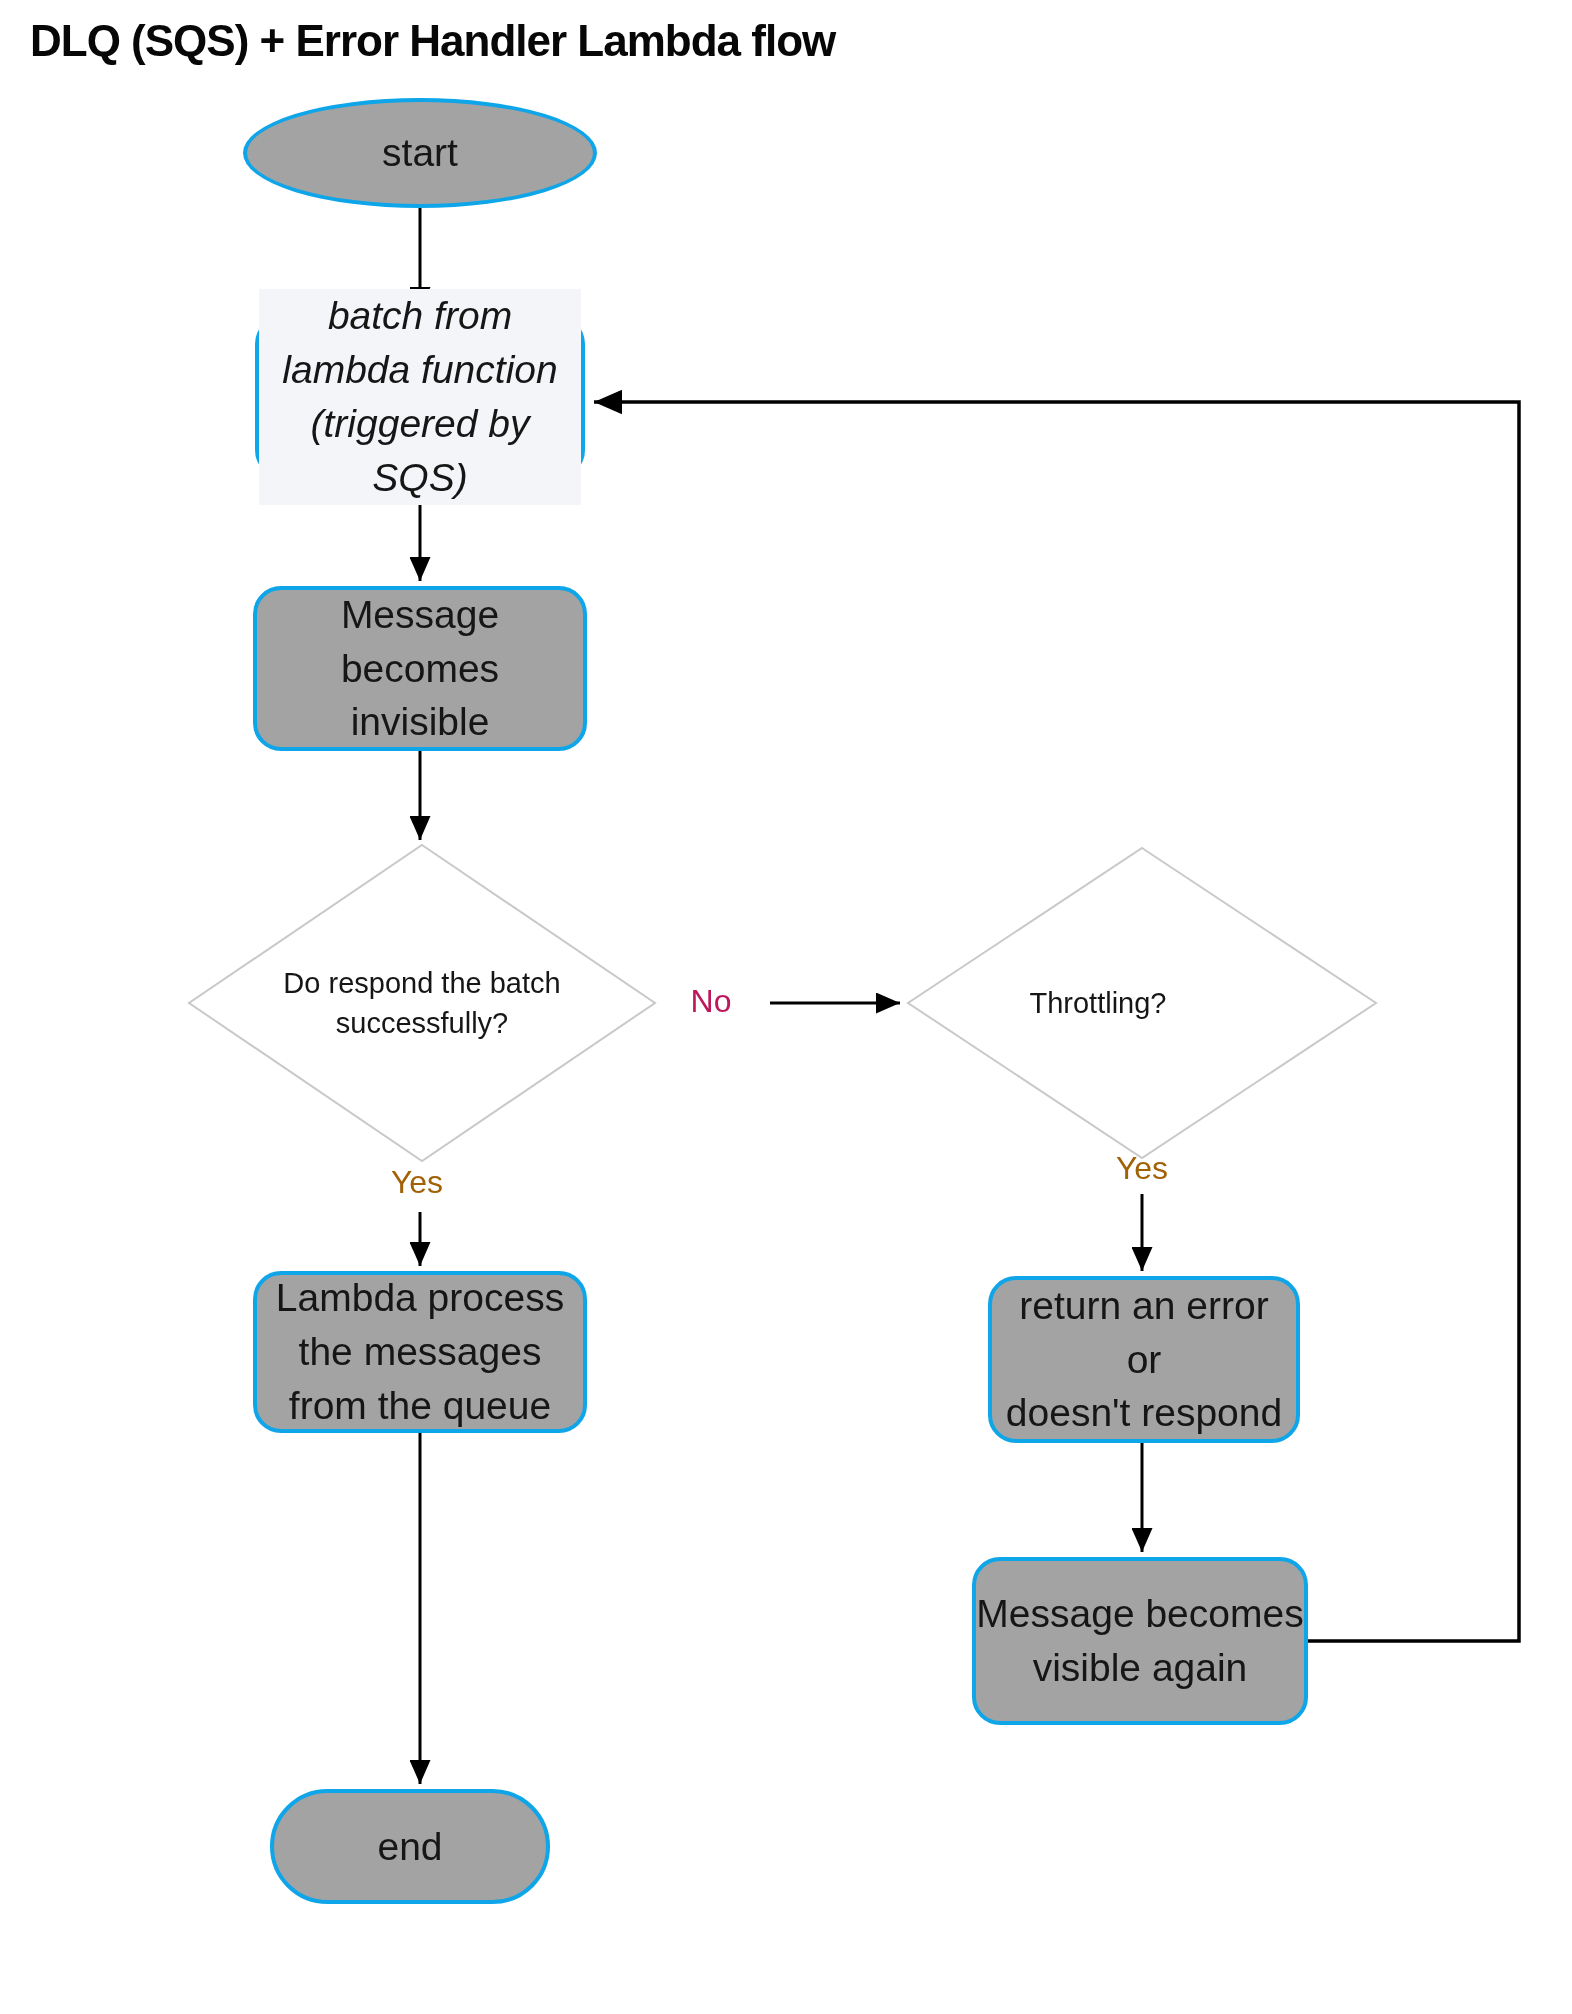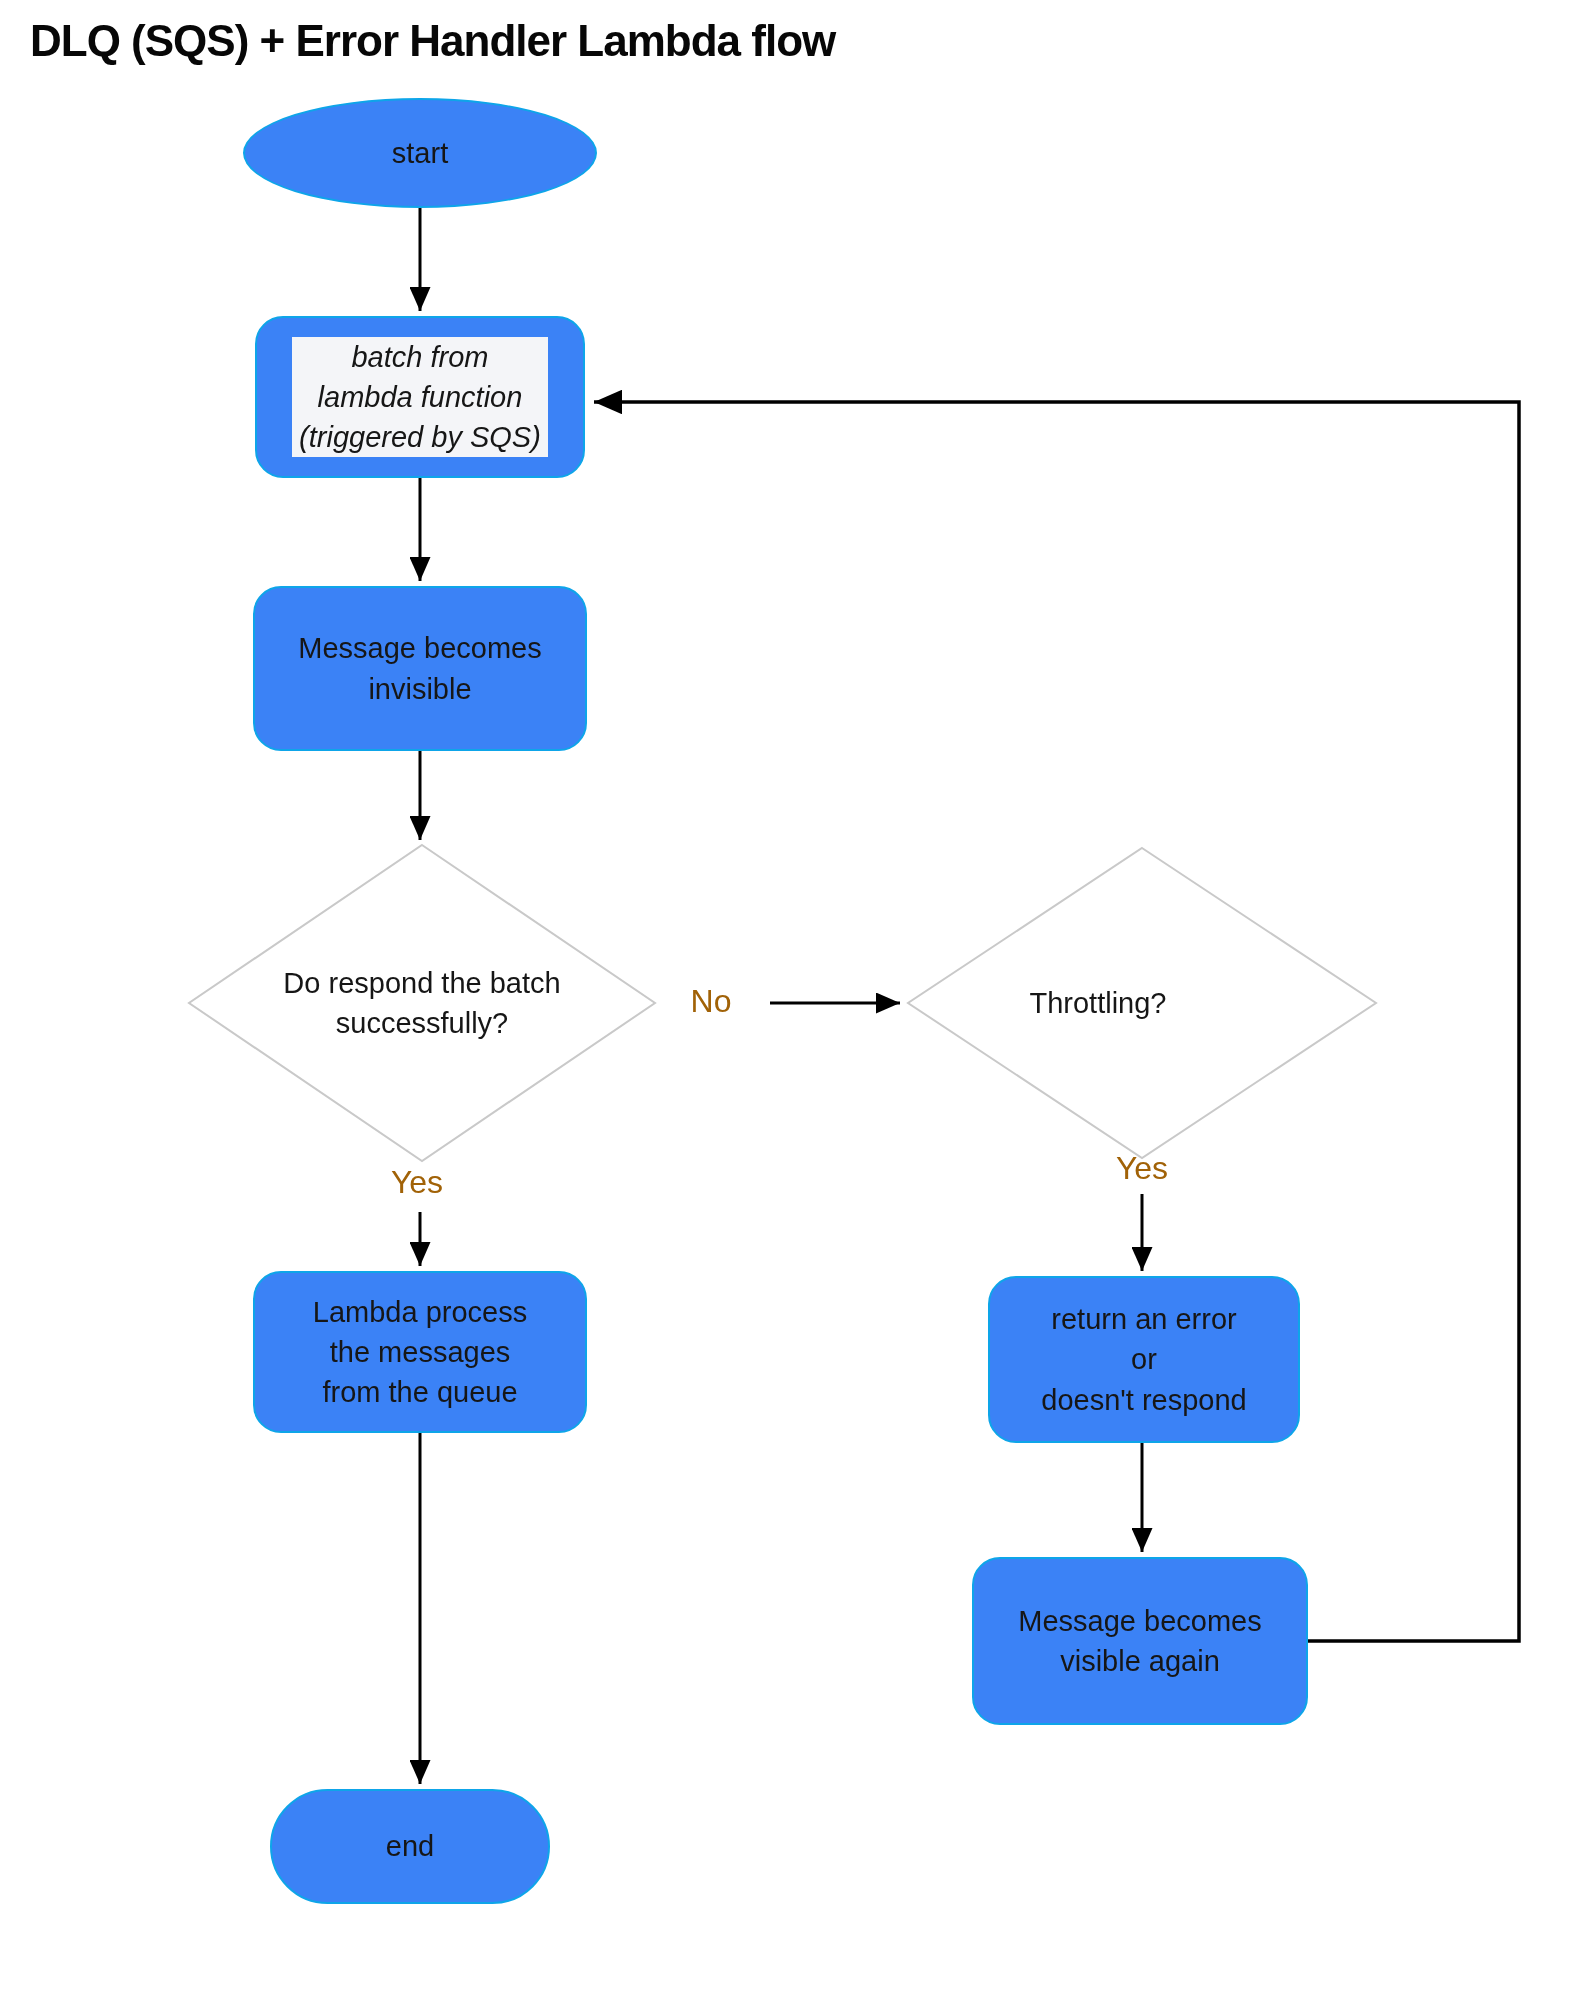--- a/index.html
+++ b/index.html
@@ -2,30 +2,30 @@
 <html><head>
 <meta charset="utf-8">
 <style>
   html,body{margin:0;padding:0;background:#ffffff;}
   body{font-family:"Liberation Sans","DejaVu Sans",sans-serif;color:#161616;}
   .stage{position:relative;width:1572px;height:1988px;background:#ffffff;overflow:hidden;}
   .layer{position:absolute;left:0;top:0;width:1572px;height:2014px;}
   .title{position:absolute;left:30px;top:16px;font-size:44px;font-weight:700;
          letter-spacing:-1px;color:#070707;white-space:nowrap;}
   .node{position:absolute;display:flex;align-items:center;justify-content:center;
-        background:#3b82f6;border:2px solid #0ea5e9;box-sizing:border-box;
-        text-align:center;font-size:29px;line-height:1.38;white-space:pre-line;}
+        background:#a3a3a3;border:4px solid #0ea5e9;box-sizing:border-box;
+        text-align:center;font-size:39px;line-height:1.38;white-space:pre-line;}
   .rect{border-radius:28px;}
   .ellipse{border-radius:50%;}
   .pill{border-radius:60px;}
   .dlabel{position:absolute;display:flex;align-items:center;justify-content:center;
           text-align:center;font-size:29px;line-height:1.38;white-space:pre-line;
           background:transparent;border:none;}
   .edge-label{position:absolute;font-size:32px;font-weight:500;text-align:center;white-space:nowrap;}
-  .no-label{color:#a16207;}
+  .no-label{color:#be185d;}
   .yes-label{color:#a16207;}
   .hl{background:#f4f5f8;padding:0 7px;}
   svg{display:block;}
 </style>
 </head>
 <body>
 
 <div class="stage">
 
   <svg class="layer" width="1572" height="2014" viewBox="0 0 1572 2014">

